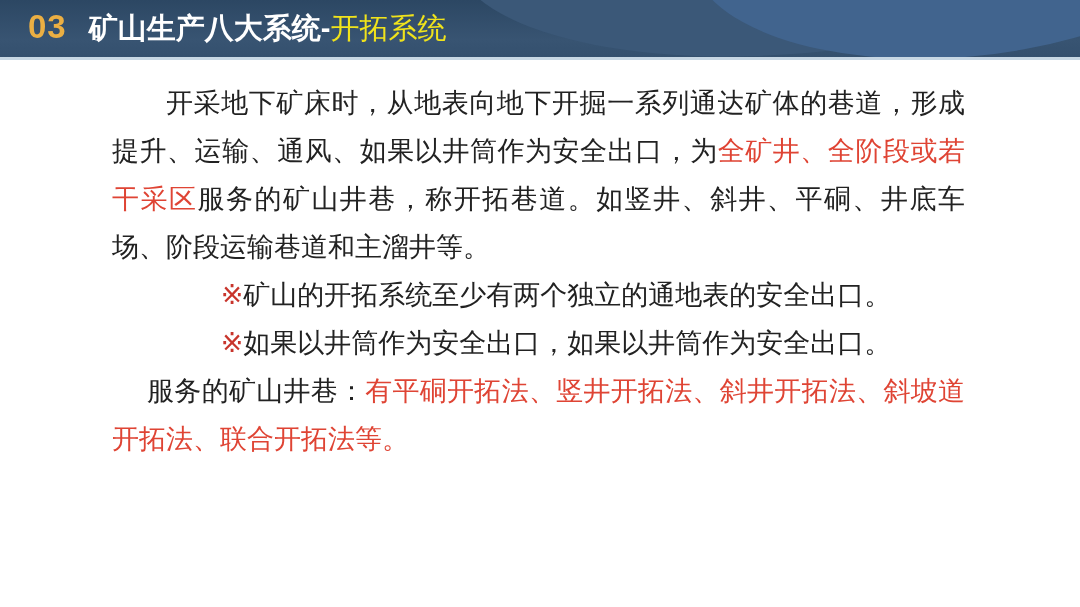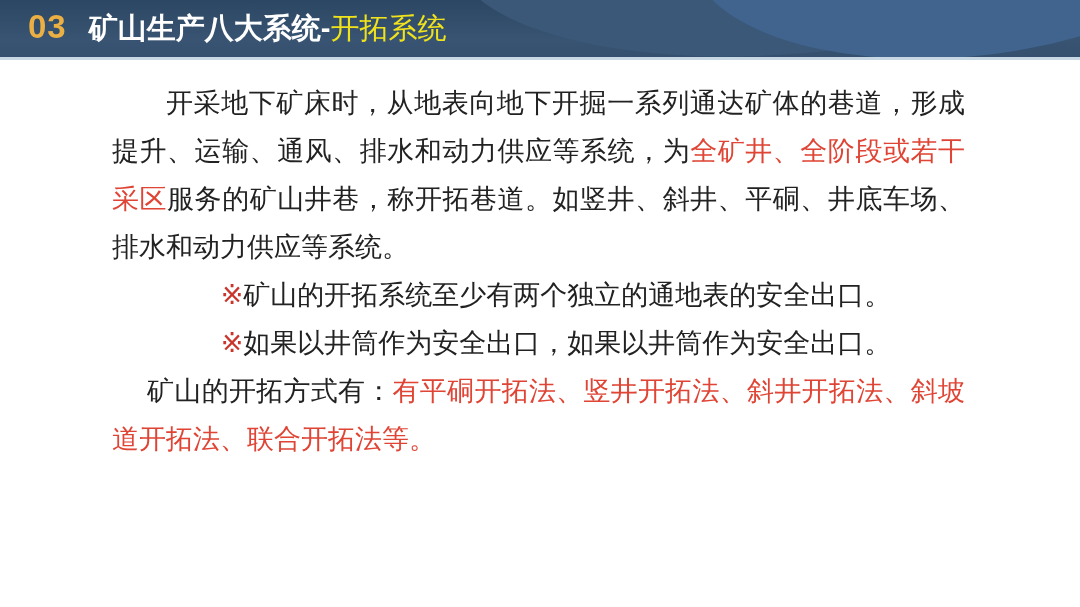--- a/index.html
+++ b/index.html
@@ -92,23 +92,23 @@
     <div class="deco-ellipse-light"></div>
     <div class="header-text">
       <span class="section-number">03</span>
       <span class="page-title">矿山生产八大系统-</span>
       <span class="title-highlight">开拓系统</span>
     </div>
   </div>
 
   <div class="content-area">
 
-    <p class="para-intro"><span>开采地下矿床时，从地表向地下开掘一系列通达矿体的巷道，形成提升、运输、通风、排水和动力供应等系统，为</span><span class="red-run">全矿井、全阶段或若干采区</span><span>服务的矿山井巷，称开拓巷道。如竖井、斜井、平硐、井底车场、排水和动力供应等系统。</span></p>
+    <p class="para-intro"><span>开采地下矿床时，从地表向地下开掘一系列通达矿体的巷道，形成提升、运输、通风、如果以井筒作为安全出口，为</span><span class="red-run">全矿井、全阶段或若干采区</span><span>服务的矿山井巷，称开拓巷道。如竖井、斜井、平硐、井底车场、阶段运输巷道和主溜井等。</span></p>
 
     <p class="para-note"><span class="note-marker">※</span><span>矿山的开拓系统至少有两个独立的通地表的安全出口。</span></p>
 
     <p class="para-note"><span class="note-marker">※</span><span>如果以井筒作为安全出口，如果以井筒作为安全出口。</span></p>
 
-    <p class="para-methods"><span>矿山的开拓方式有：</span><span class="red-run">有平硐开拓法、竖井开拓法、斜井开拓法、斜坡道开拓法、联合开拓法等。</span></p>
+    <p class="para-methods"><span>服务的矿山井巷：</span><span class="red-run">有平硐开拓法、竖井开拓法、斜井开拓法、斜坡道开拓法、联合开拓法等。</span></p>
 
   </div>
 
 </div>
 
 </body></html>

